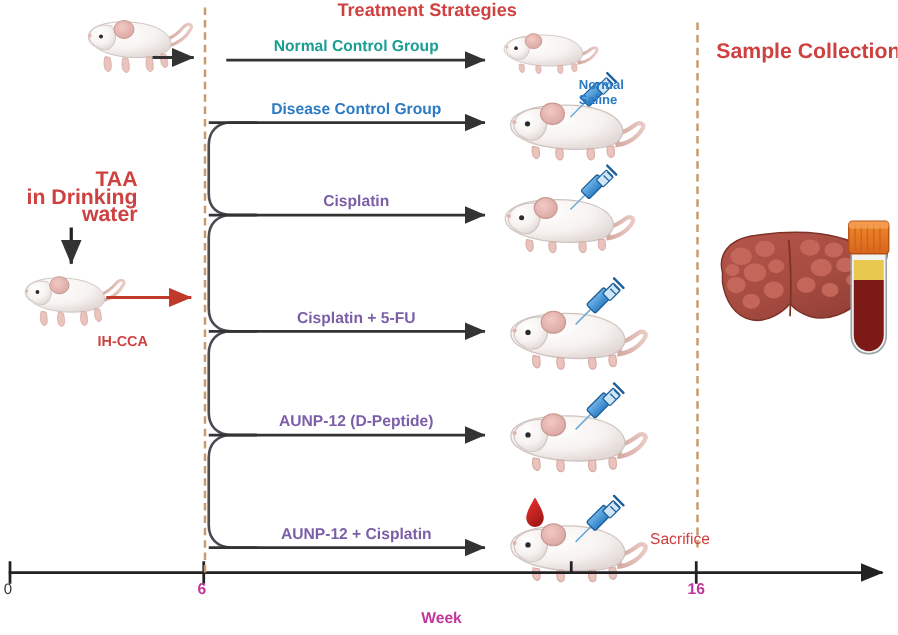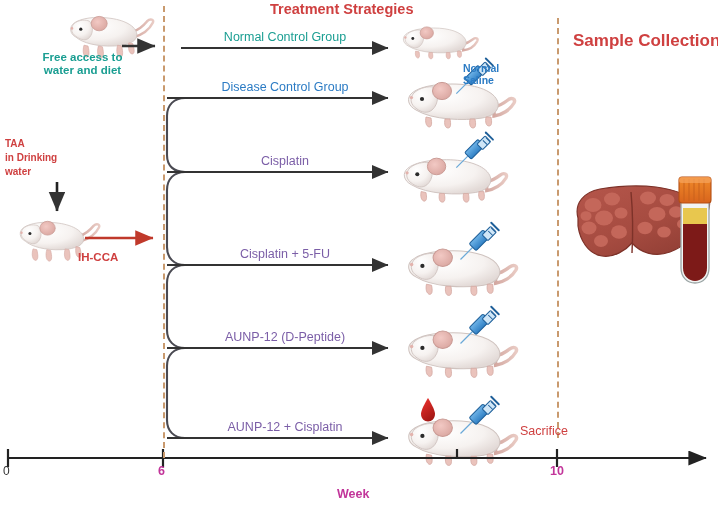--- a/index.html
+++ b/index.html
@@ -9,25 +9,25 @@
     padding-left:20px;
   }
   .abs{position:absolute;}
   .ttl{font-weight:bold;white-space:nowrap;}
   
   .t-treat{left:270px;top:1px;font-size:14.5px;color:#cf4040;}
   .t-sample{left:573px;top:31px;font-size:17px;color:#cf4040;}
   
   .l-free{left:25px;top:51px;width:115px;text-align:center;font-size:11.5px;
           font-weight:bold;color:#1a9e92;line-height:13px;}
-  .l-taa{left:5px;top:137px;width:105px;text-align:left;font-size:10px;
+  .l-taa{left:5px;top:137px;width:105px;text-align:right;font-size:17px;
          font-weight:bold;color:#cf4040;line-height:14px;}
-  .l-ihcca{left:78px;top:251px;font-size:11.5px;font-weight:bold;color:#cf4040;}
-  
-  .grp{font-weight:normal;font-size:12.5px;white-space:nowrap;text-align:center;}
+  .l-ihcca{left:78px;top:268px;font-size:11.5px;font-weight:bold;color:#cf4040;}
+  
+  .grp{font-weight:bold;font-size:12.5px;white-space:nowrap;text-align:center;}
   
   .ax-0{left:3px;top:464px;font-size:12px;color:#333;}
   .ax-6{left:158px;top:464px;font-size:12.5px;font-weight:bold;color:#c2359a;}
   .ax-10{left:550px;top:464px;font-size:12.5px;font-weight:bold;color:#c2359a;}
   .ax-week{left:337px;top:487px;font-size:12.5px;font-weight:bold;color:#c2359a;}
   .l-sacrifice{left:520px;top:424px;font-size:12.5px;font-weight:normal;color:#cf4040;}
   .l-saline{left:463px;top:62px;width:60px;font-size:10.5px;font-weight:bold;
             color:#2b7bc4;line-height:12px;}
   
   .vdash{width:0;border-left:2px dashed #c99a6e;}
@@ -231,36 +231,34 @@
       <line x1="457" y1="449" x2="457" y2="458" stroke="#222" stroke-width="2.2"></line>
     </g>
   </svg>
 
   <div class="abs vdash" style="left:163px;top:6px;height:452px;"></div>
   <div class="abs vdash" style="left:557px;top:18px;height:420px;"></div>
 
   <div class="abs ttl t-treat">Treatment Strategies</div>
   <div class="abs ttl t-sample">Sample Collection</div>
 
-  <div class="abs l-free" style="white-space:pre-line;">Free access to
-water and diet</div>
   <div class="abs l-taa" style="white-space:pre-line;">TAA
 in Drinking
 water</div>
   <div class="abs l-ihcca">IH-CCA</div>
 
   <div class="abs grp" style="left:185px;top:30px;width:200px;color:#1a9e92;">Normal Control Group</div>
   <div class="abs grp" style="left:185px;top:80px;width:200px;color:#2b7bc4;">Disease Control Group</div>
   <div class="abs grp" style="left:185px;top:154px;width:200px;color:#7b5ea7;text-align:center;">Cisplatin</div>
   <div class="abs grp" style="left:185px;top:247px;width:200px;color:#7b5ea7;">Cisplatin + 5-FU</div>
   <div class="abs grp" style="left:185px;top:330px;width:200px;color:#7b5ea7;">AUNP-12 (D-Peptide)</div>
   <div class="abs grp" style="left:185px;top:420px;width:200px;color:#7b5ea7;">AUNP-12 + Cisplatin</div>
 
   <div class="abs l-saline" style="white-space:pre-line;">Normal
 Saline</div>
   <div class="abs ttl l-sacrifice">Sacrifice</div>
 
   <div class="abs ax-0">0</div>
   <div class="abs ax-6">6</div>
-  <div class="abs ax-10">10</div>
+  <div class="abs ax-10">16</div>
   <div class="abs ax-week">Week</div>
 
 </div>
 
 </body></html>

